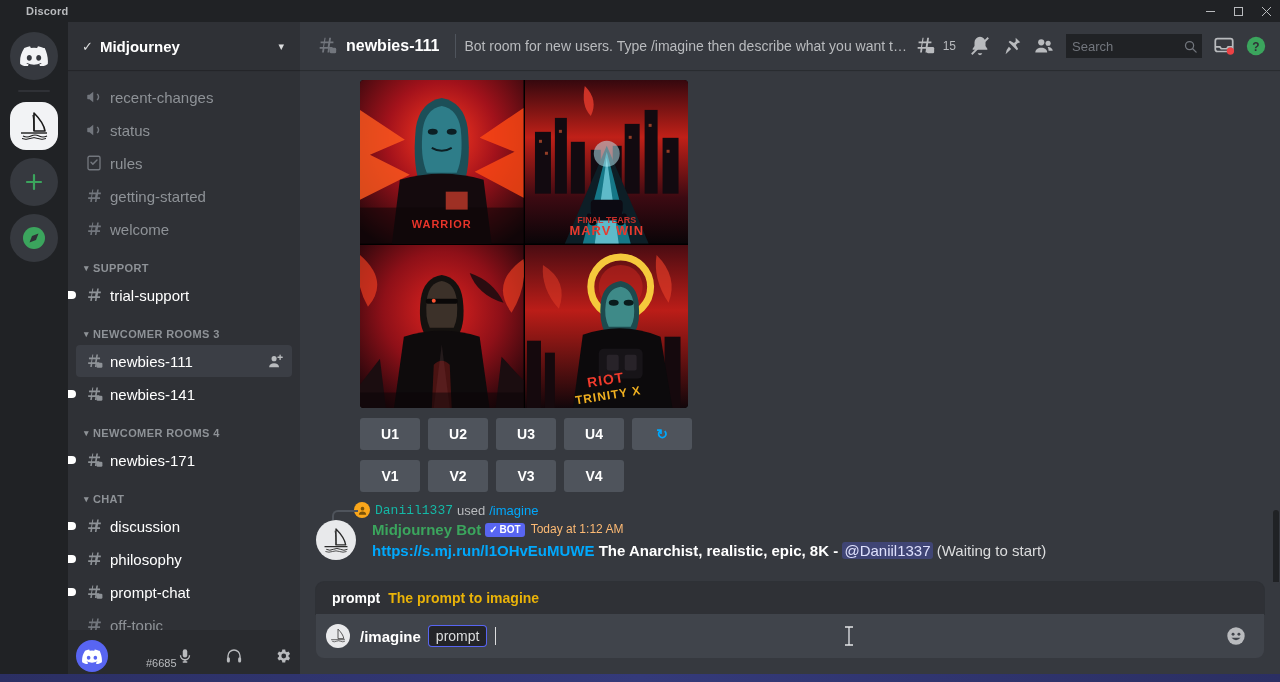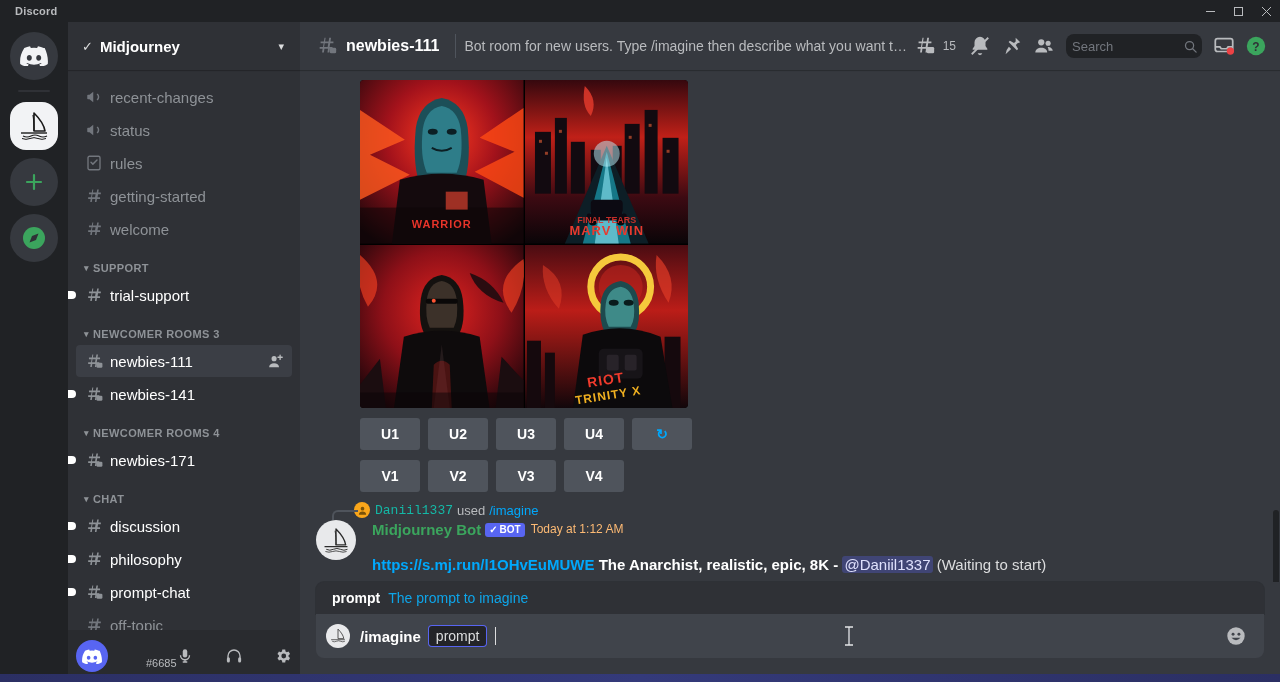--- a/index.html
+++ b/index.html
@@ -13,21 +13,21 @@
 
   
   .titlebar {
     position: absolute; top: 0; left: 0; width: 1280px; height: 22px;
     background: #202225;
     display: flex; align-items: center;
     z-index: 50;
   }
   .titlebar-label {
     font-size: 11px; color: #b9bbbe; font-weight: bold;
-    padding-left: 15px; letter-spacing: .2px;
+    padding-left: 26px; letter-spacing: .2px;
   }
   .win-controls { margin-left: auto; display: flex; height: 22px; }
   .win-btn {
     width: 28px; height: 22px; display: flex; align-items: center; justify-content: center;
     color: #b9bbbe;
   }
 
   
   .rail {
     position: absolute; top: 22px; left: 0; width: 68px; height: 660px;
@@ -147,21 +147,21 @@
     white-space:nowrap; overflow:hidden; text-overflow:ellipsis;
     max-width: 450px; flex: 1;
   }
   .hdr-actions { margin-left:auto; display:flex; align-items:center; gap: 0; }
   .hdr-btn {
     width:32px; height:32px; display:flex; align-items:center; justify-content:center;
     color:#b9bbbe; border-radius:4px; cursor:pointer; position: relative;
   }
   .thread-count { color:#b9bbbe; font-size:12px; margin: 0 8px 0 2px; }
   .searchbox {
-    width:136px; height:24px; background:#202225; border-radius:8px;
+    width:136px; height:24px; background:#202225; border-radius:0;
     display:flex; align-items:center; padding:0 4px 0 6px; margin: 0 6px;
     cursor: text;
   }
   .searchbox input {
     flex:1; background:transparent; border:none; outline:none;
     color:#dcddde; font-size:13px; font-family:inherit;
     min-width: 0;
   }
   .searchbox input::placeholder { color:#72767d; }
 
@@ -216,39 +216,39 @@
   }
   .msg-body { flex:1; min-width:0; }
   .msg-head { display:flex; align-items:center; line-height:1.3; }
   .msg-author { color:#3ba55d; font-weight:600; font-size:15px; margin-right:4px;}
   .bot-tag {
     background:#5865f2; color:#fff; font-size:10px; font-weight:600;
     padding: 1px 4px; border-radius:3px; margin-right:6px;
     display:flex; align-items:center; gap:2px; line-height: 1.2;
   }
   .msg-time { color:#fdba74; font-size:12px; }
-  .msg-text { color:#dcddde; font-size:15px; line-height:1.375; margin-top:15px; }
+  .msg-text { color:#dcddde; font-size:15px; line-height:1.375; margin-top:1px; }
   .msg-link { color:#00a8fc; font-weight:600; }
   .msg-strong { color:#fff; font-weight:600; }
   .mention {
     background: rgba(88,101,242,.3); color:#dee0fc;
     border-radius:3px; padding: 0 2px; font-weight:500;
   }
   .waiting { color:#dcddde; }
 
   
   .composer-area { flex: 0 0 auto; padding: 0 16px 24px; position:relative; }
   .cmd-hint {
     background: #2f3136; border-radius: 8px 8px 0 0;
     padding: 8px 16px; display:flex; align-items:center; gap: 8px;
     box-shadow: 0 0 0 1px rgba(4,4,5,.15);
     margin: 0 0 0 0;
   }
   .cmd-hint-name { color:#fff; font-weight:700; font-size:14px; }
-  .cmd-hint-desc { color:#0ea5e9; font-size:14px; }
+  .cmd-hint-desc { color:#eab308; font-size:14px;font-weight:bold; }
   .composer {
     background: #40444b; border-radius: 0 0 8px 8px;
     min-height: 44px; display:flex; align-items:center;
     padding: 0 16px 0 10px; position:relative;
   }
   .composer-avatar {
     width:24px; height:24px; border-radius:50%; background:#e8e9eb;
     flex:0 0 24px; margin-right:10px;
     display:flex; align-items:center; justify-content:center; overflow:hidden;
   }

